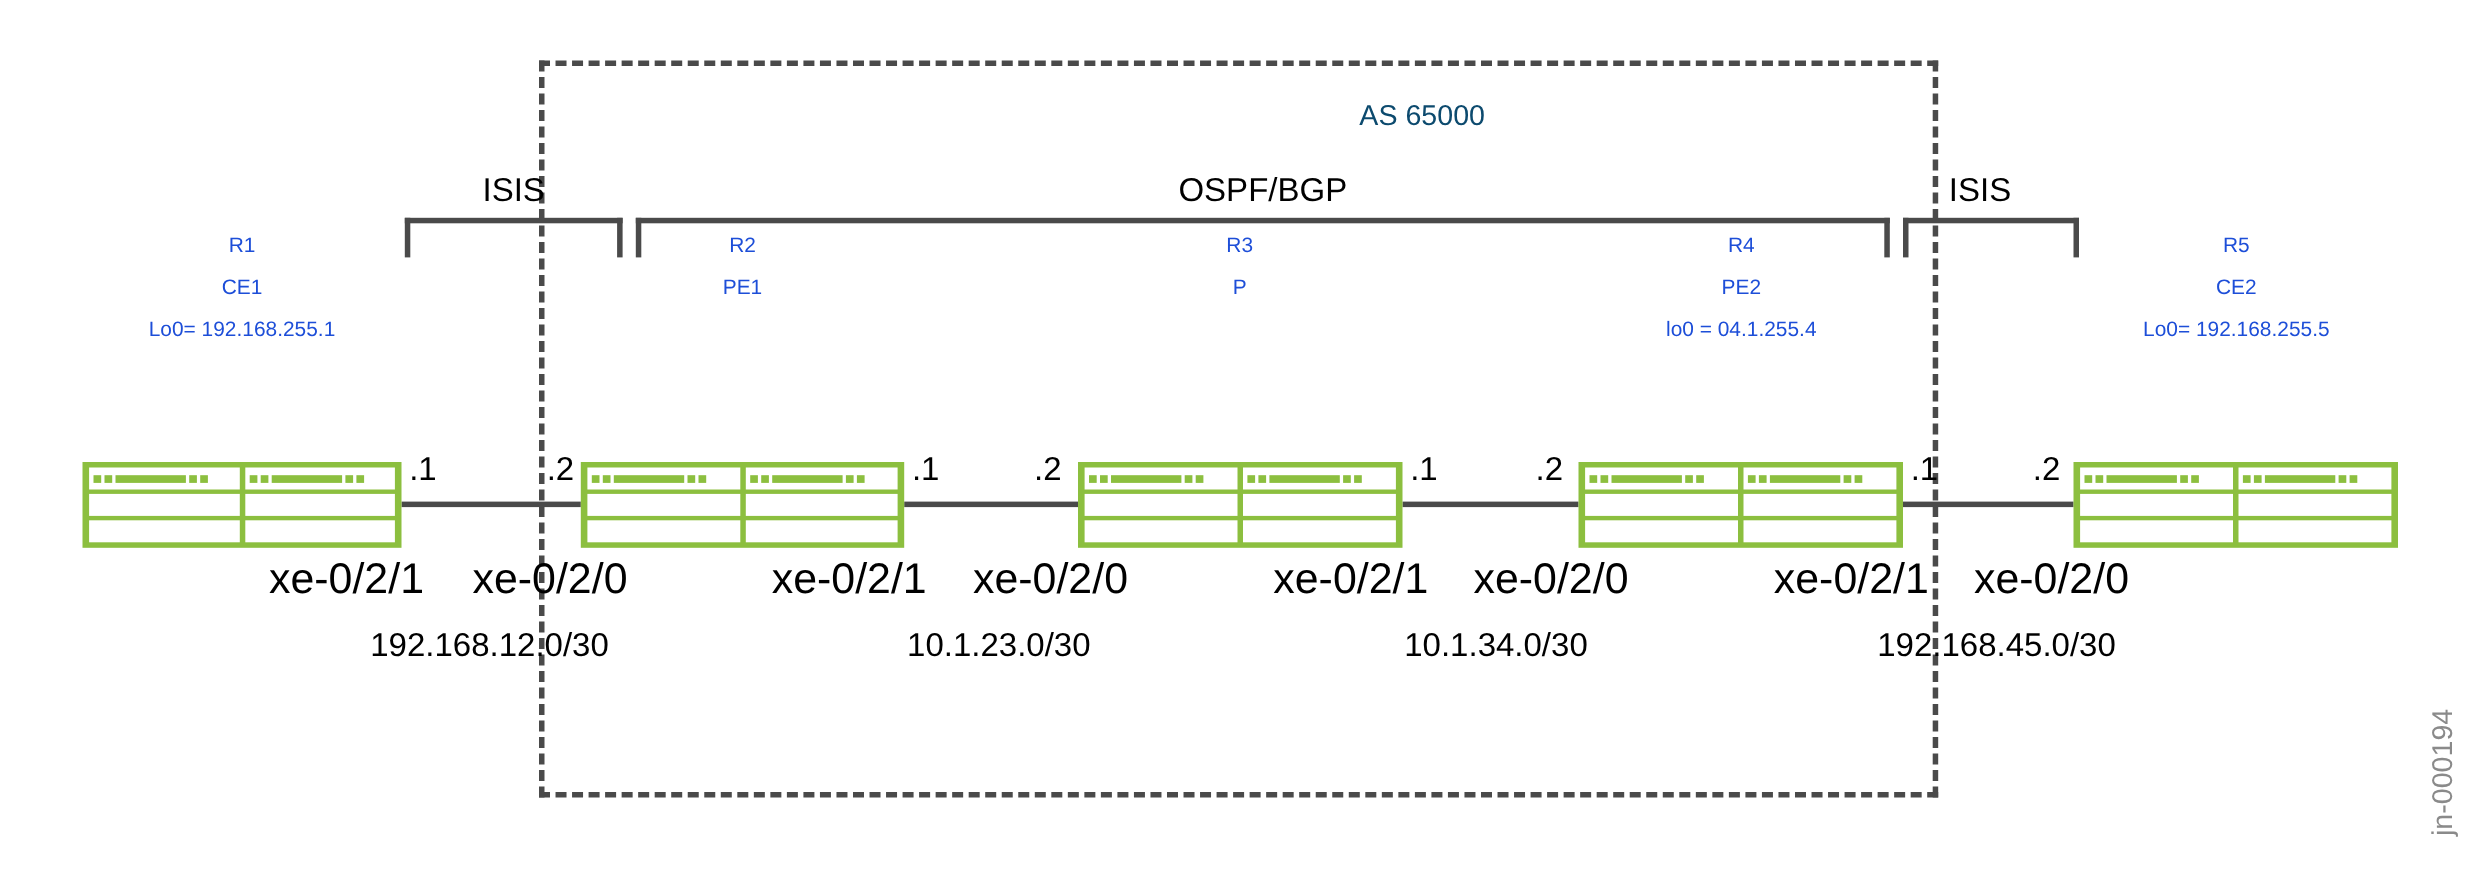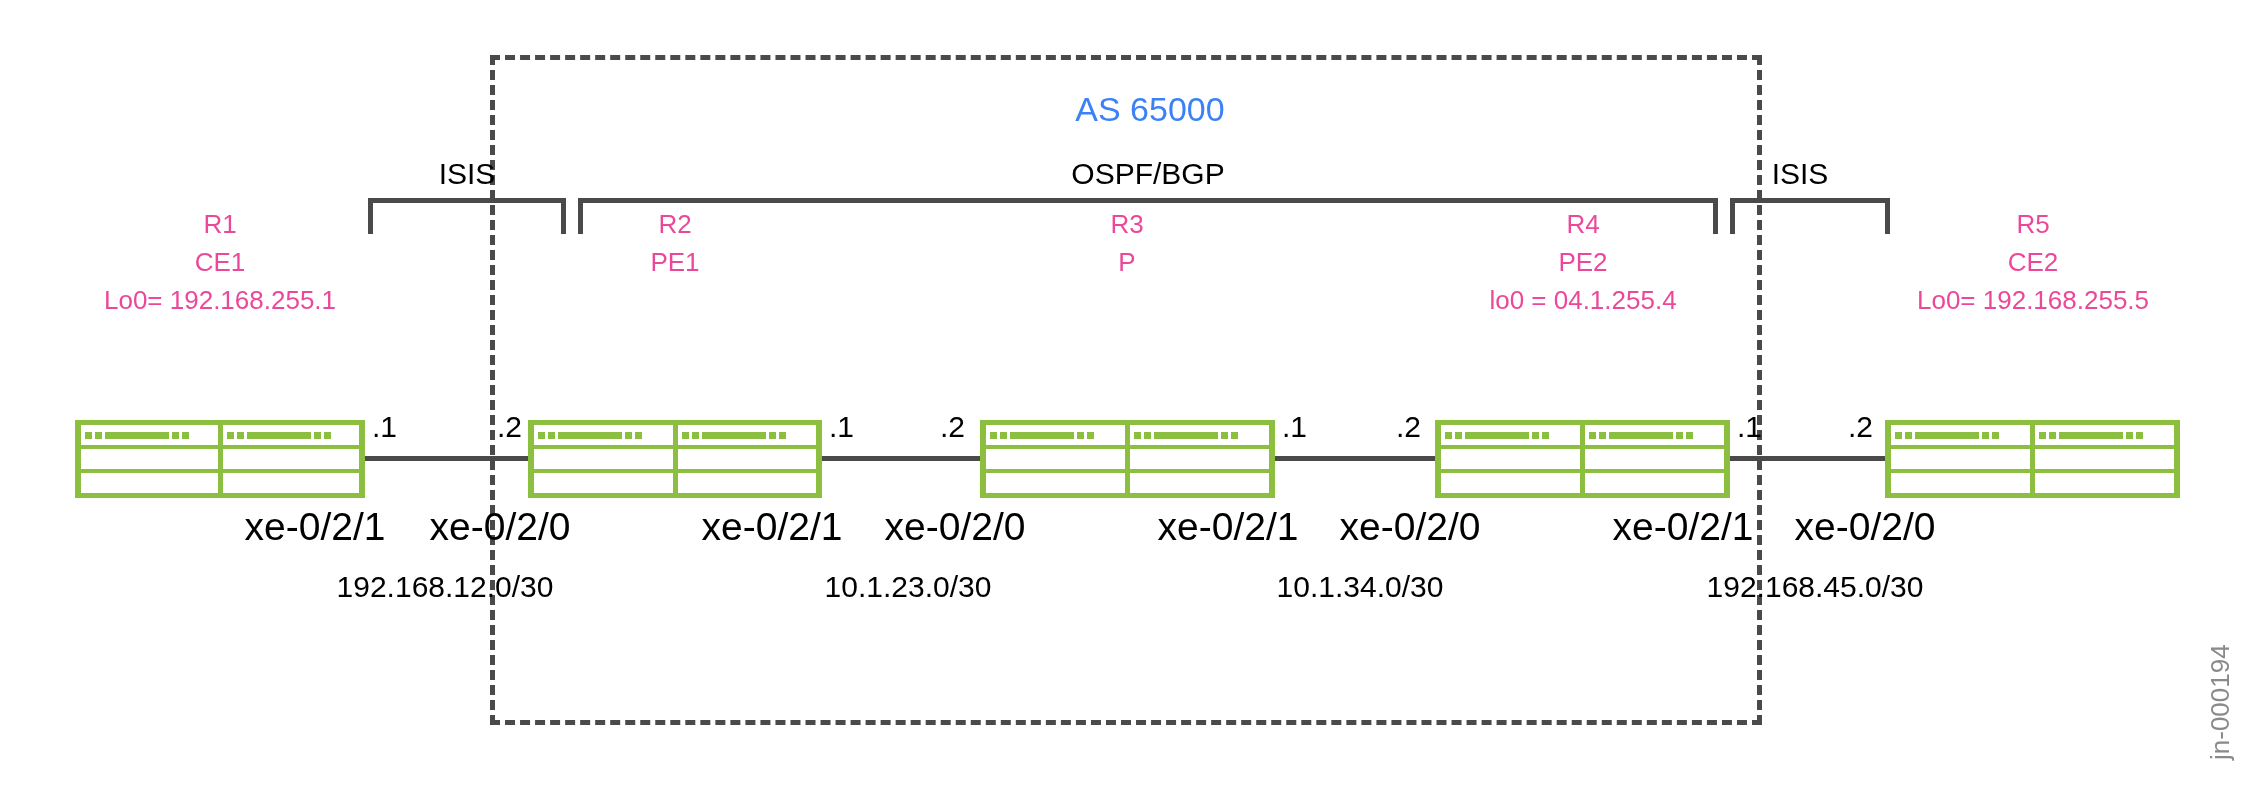--- a/index.html
+++ b/index.html
@@ -4,35 +4,35 @@
 <title>Network Topology</title>
 <style>
   html,body{margin:0;padding:0;background:#ffffff;}
   body{width:2250px;height:798px;position:relative;overflow:hidden;
        font-family:"Liberation Sans","DejaVu Sans",sans-serif;color:#000;}
   #stage{position:absolute;left:0;top:0;width:2250px;height:798px;}
 
   
   .as-box{position:absolute;box-sizing:border-box;
           border:5px dashed #4a4a4a;background:transparent;}
-  .as-label{position:absolute;font-size:34px;color:#3b82f6;white-space:nowrap;
-            text-align:center;}
+  .as-label{position:absolute;font-size:26px;color:#0c4a6e;white-space:nowrap;
+            text-align:right;}
 
   
   .bracket{position:absolute;box-sizing:border-box;
            border-left:5px solid #4a4a4a;
            border-right:5px solid #4a4a4a;
            border-top:5px solid #4a4a4a;
            border-bottom:none;background:transparent;}
   .bracket-label{position:absolute;font-size:30px;color:#000000;
                  white-space:nowrap;text-align:center;}
 
   
-  .node-caption{position:absolute;text-align:center;font-size:26px;
-                line-height:38px;color:#ec4899;white-space:nowrap;}
+  .node-caption{position:absolute;text-align:center;font-size:19px;
+                line-height:38px;color:#1d4ed8;white-space:nowrap;}
 
   
   .link{position:absolute;height:5px;background:#4a4a4a;}
 
   
   .iplabel{position:absolute;font-size:30px;color:#000;white-space:nowrap;}
 
   
   .iflabel{position:absolute;font-size:39px;color:#000;white-space:nowrap;text-align:center;}
   .subnetlabel{position:absolute;font-size:30px;color:#000;white-space:nowrap;text-align:center;margin-top:12px;}

